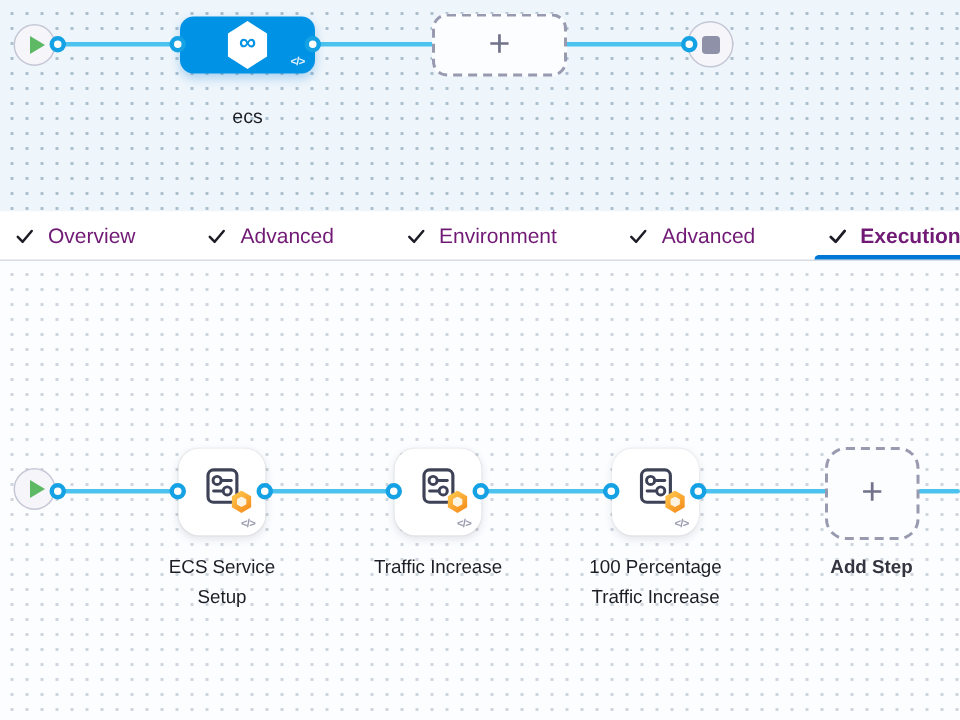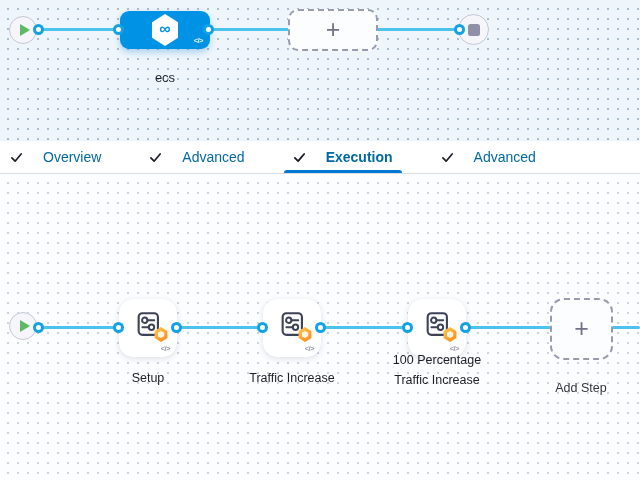--- a/index.html
+++ b/index.html
@@ -85,22 +85,22 @@
     clip-path:polygon(50% 0%,96% 26%,96% 74%,50% 100%,4% 74%,4% 26%);
     background:#fdf3e2;
   }
   
   .tab-bar{
     position:absolute;left:0;top:141px;width:640px;height:32px;background:#fff;
     border-bottom:1px solid #d9dce4;box-sizing:content-box;
     display:flex;align-items:stretch;padding-left:10px;white-space:nowrap;
   }
   .tab{
-    display:flex;align-items:center;gap:20px;margin-right:48px;
-    font-size:14px;color:#0369a1;position:relative;cursor:pointer;
+    display:flex;align-items:center;gap:9px;margin-right:48px;
+    font-size:14px;color:#701a75;position:relative;cursor:pointer;
   }
   .tab.active{font-weight:bold;}
   .tab .underline{
     position:absolute;left:-9px;right:-9px;bottom:0;height:3px;
     background:#0278d5;border-radius:3px 3px 0 0;
   }
   .check-icon{flex:0 0 auto;display:flex;}
 </style>
 </head>
 <body>
@@ -143,36 +143,44 @@
     <span>Overview</span>
   </div>
   <div class="tab">
     <span class="check-icon">
         <svg width="13" height="13" viewBox="0 0 14 14">
           <path d="M2 7.5 L5.5 11 L12 3.2" fill="none" stroke="#1c1d26" stroke-width="1.8" stroke-linecap="round" stroke-linejoin="round"></path>
         </svg>
       </span>
     <span>Advanced</span>
   </div>
+  <div class="tab">
+    <span class="check-icon">
+        <svg width="13" height="13" viewBox="0 0 14 14">
+          <path d="M2 7.5 L5.5 11 L12 3.2" fill="none" stroke="#1c1d26" stroke-width="1.8" stroke-linecap="round" stroke-linejoin="round"></path>
+        </svg>
+      </span>
+    <span>Environment</span>
+  </div>
+  <div class="tab">
+    <span class="check-icon">
+        <svg width="13" height="13" viewBox="0 0 14 14">
+          <path d="M2 7.5 L5.5 11 L12 3.2" fill="none" stroke="#1c1d26" stroke-width="1.8" stroke-linecap="round" stroke-linejoin="round"></path>
+        </svg>
+      </span>
+    <span>Advanced</span>
+  </div>
   <div class="tab active">
     <span class="check-icon">
         <svg width="13" height="13" viewBox="0 0 14 14">
           <path d="M2 7.5 L5.5 11 L12 3.2" fill="none" stroke="#1c1d26" stroke-width="2" stroke-linecap="round" stroke-linejoin="round"></path>
         </svg>
       </span>
     <span>Execution</span>
     <span class="underline"></span>
-  </div>
-  <div class="tab">
-    <span class="check-icon">
-        <svg width="13" height="13" viewBox="0 0 14 14">
-          <path d="M2 7.5 L5.5 11 L12 3.2" fill="none" stroke="#1c1d26" stroke-width="1.8" stroke-linecap="round" stroke-linejoin="round"></path>
-        </svg>
-      </span>
-    <span>Advanced</span>
   </div>
 </div>
 
 <div class="canvas canvas-bottom">
   <div class="edge" style="left:36px;top:152px;width:604px;"></div>
 
   <div class="round-node" style="left:9px;top:138px;">
     <div class="play-tri"></div>
   </div>
   <div class="ring" style="left:33px;top:148px;"></div>
@@ -186,20 +194,21 @@
         <line x1="7.2" y1="14.8" x2="12.4" y2="14.8" stroke="#3d4257" stroke-width="1.7" stroke-linecap="round"></line>
         <circle cx="15" cy="14.8" r="2.3" fill="none" stroke="#3d4257" stroke-width="1.7"></circle>
       </svg>
       <div class="badge"></div>
     </div>
     <div class="code-toggle on-white">&lt;/&gt;</div>
   </div>
   <div class="ring" style="left:113px;top:148px;"></div>
   <div class="ring" style="left:171px;top:148px;"></div>
   <div class="node-label step-label" style="left:73px;top:194px;width:150px;">
+    <div>ECS Service</div>
     <div>Setup</div>
   </div>
 
   <div class="step-card" style="left:263px;top:125px;">
     <div class="step-icon-wrap">
       <svg width="28" height="28" viewBox="0 0 24 24">
         <rect x="4" y="2.8" width="16.5" height="18.5" rx="3.2" fill="none" stroke="#3d4257" stroke-width="1.8"></rect>
         <circle cx="9.2" cy="8.8" r="2.3" fill="none" stroke="#3d4257" stroke-width="1.7"></circle>
         <line x1="11.8" y1="8.8" x2="17.3" y2="8.8" stroke="#3d4257" stroke-width="1.7" stroke-linecap="round"></line>
         <line x1="7.2" y1="14.8" x2="12.4" y2="14.8" stroke="#3d4257" stroke-width="1.7" stroke-linecap="round"></line>
@@ -223,22 +232,22 @@
         <line x1="11.8" y1="8.8" x2="17.3" y2="8.8" stroke="#3d4257" stroke-width="1.7" stroke-linecap="round"></line>
         <line x1="7.2" y1="14.8" x2="12.4" y2="14.8" stroke="#3d4257" stroke-width="1.7" stroke-linecap="round"></line>
         <circle cx="15" cy="14.8" r="2.3" fill="none" stroke="#3d4257" stroke-width="1.7"></circle>
       </svg>
       <div class="badge"></div>
     </div>
     <div class="code-toggle on-white">&lt;/&gt;</div>
   </div>
   <div class="ring" style="left:402px;top:148px;"></div>
   <div class="ring" style="left:460px;top:148px;"></div>
-  <div class="node-label step-label" style="left:362px;top:176px;width:150px;">
+  <div class="node-label step-label" style="left:362px;top:194px;width:150px;">
     <div>100 Percentage</div>
     <div>Traffic Increase</div>
   </div>
 
   <div class="dashed-box" style="left:550px;top:124px;width:63px;height:62px;border-radius:14px;">
     <span class="plus">+</span>
   </div>
-  <div class="node-label dim step-label" style="left:521px;top:204px;width:120px;">Add Step</div>
+  <div class="node-label dim step-label" style="left:521px;top:194px;width:120px;font-weight:bold;">Add Step</div>
 </div>
 
 </body></html>

